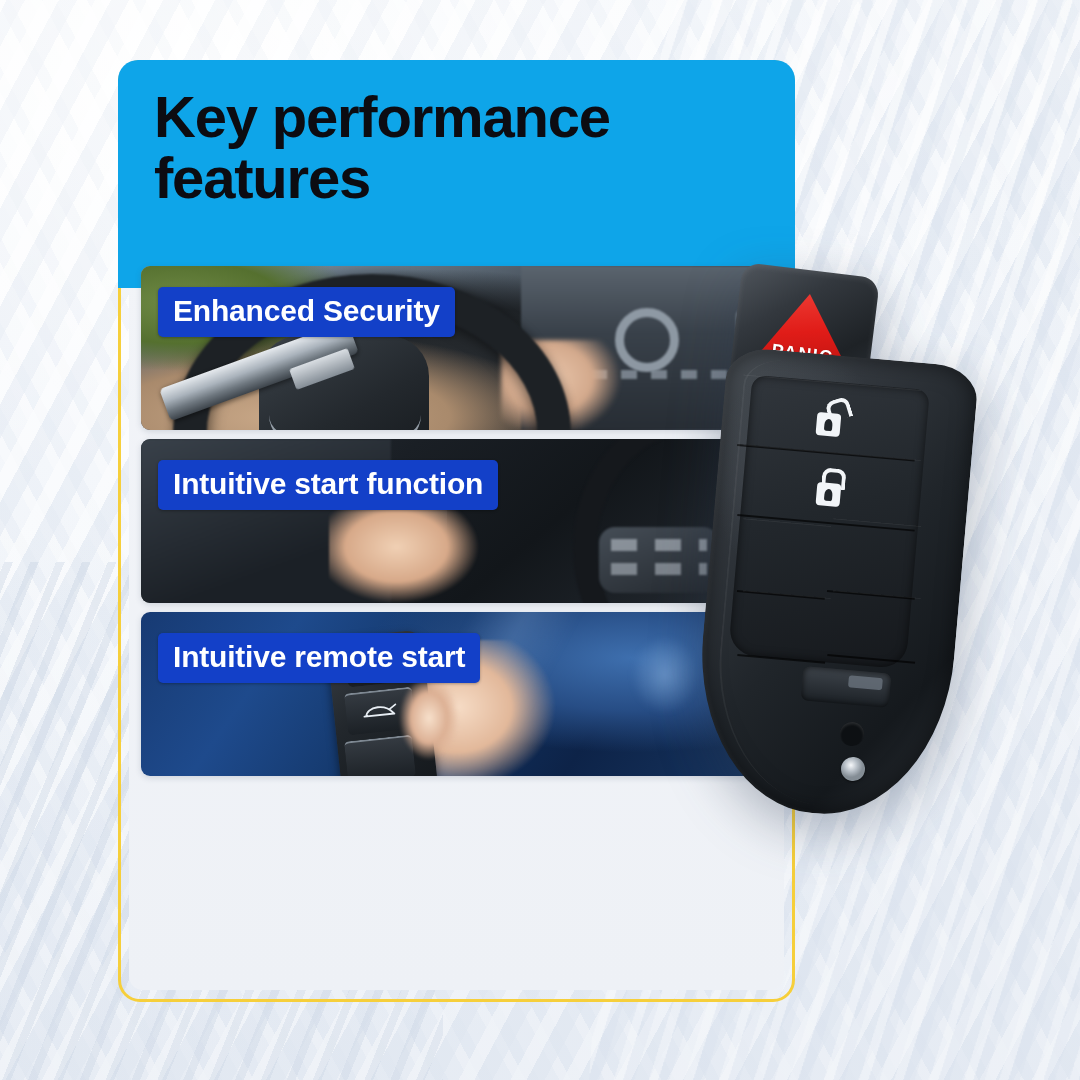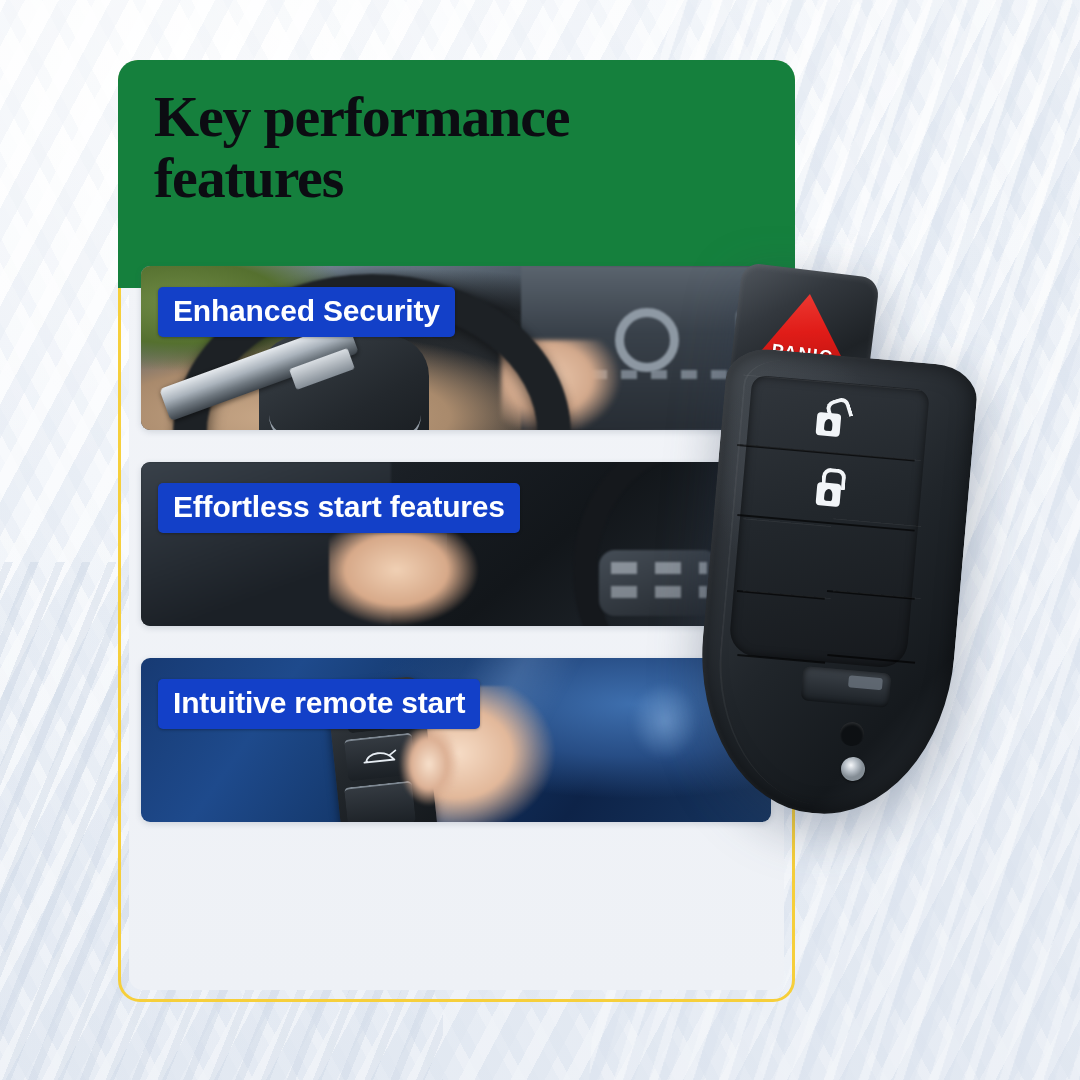--- a/index.html
+++ b/index.html
@@ -53,39 +53,38 @@
   .panel-inner{
     position:absolute;left:129px;top:238px;width:655px;height:752px;
     background:linear-gradient(180deg,#f2f4f8 0%, #eef1f6 100%);
     border-radius:14px;
     box-sizing:border-box;
   }
 
   
   .header-block{
     position:absolute;left:118px;top:60px;width:677px;height:228px;
-    background:#15803d;
+    background:#0ea5e9;
     border-radius:20px 20px 0 0;
     box-sizing:border-box;
-    font-family:Liberation Serif, serif;
   }
   .header-title{
     position:absolute;left:36px;top:26px;right:22px;
     font-size:58px;line-height:1.06;font-weight:bold;
     letter-spacing:-1.2px;
     color:#0c0c12;
     white-space:pre-line;
   }
 
   
   .cards{position:absolute;left:141px;top:266px;width:630px;}
   .card{
     position:relative;width:630px;height:164px;
     border-radius:9px;overflow:hidden;
-    margin-bottom:32px;
+    margin-bottom:9px;
     box-shadow:0 2px 6px rgba(60,75,100,.18);
   }
   .card .photo{position:absolute;inset:0;}
   .badge{
     position:absolute;left:17px;top:21px;
     background:#1340c8;
     color:#fff;
     font-size:30px;font-weight:bold;letter-spacing:-.2px;
     padding:7px 15px 9px 15px;
     border-radius:5px;
@@ -424,21 +423,21 @@
     <div class="card">
       <div class="photo p3">
         <div class="dashL"></div>
         <div class="wheel"></div>
         <div class="pad"></div>
         <div class="padb"></div>
         <div class="padb2"></div>
         <div class="shift"></div>
         <div class="hand"></div>
       </div>
-      <div class="badge">Effortless start features</div>
+      <div class="badge">Intuitive start function</div>
     </div>
 
     <div class="card">
       <div class="photo p4">
         <div class="streak"></div>
         <div class="glow"></div>
         <div class="hand"></div>
         <div class="fob"></div>
         <div class="fbtn b1">
           <span>

